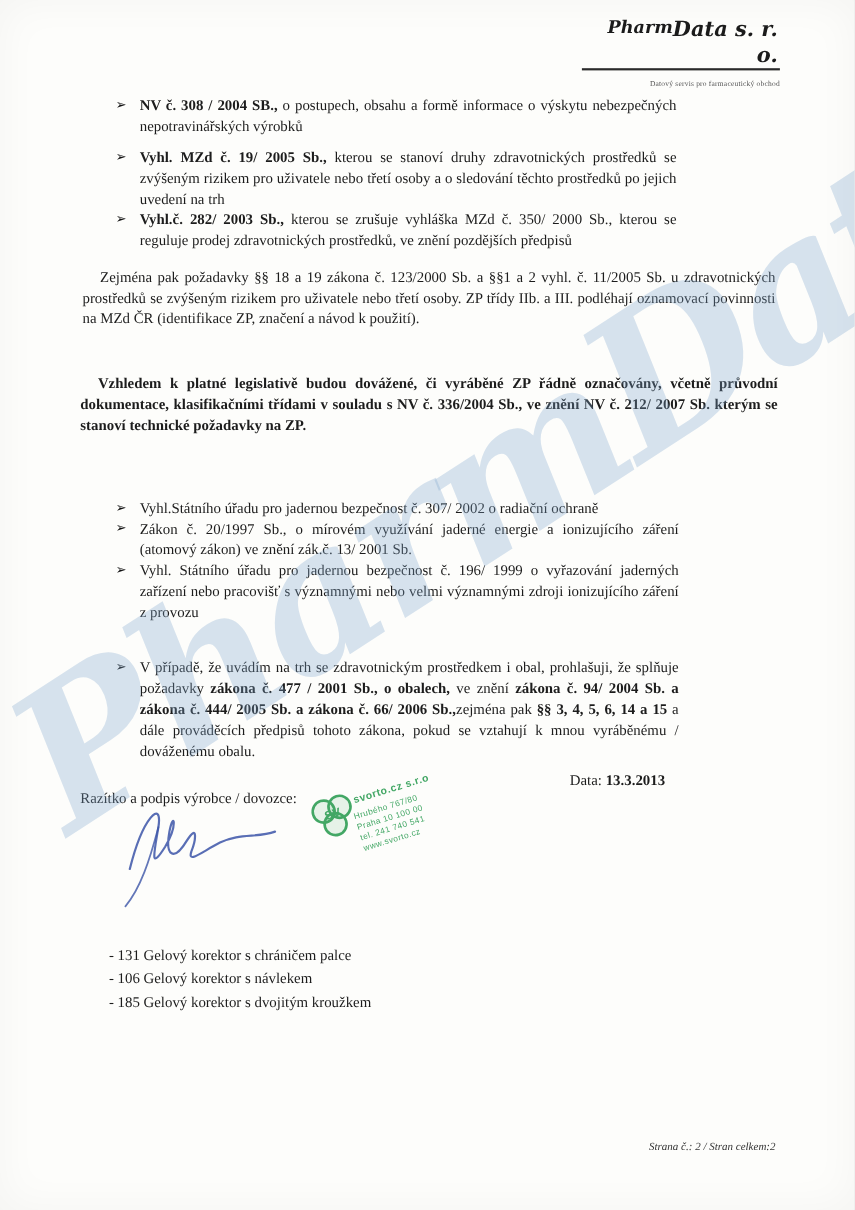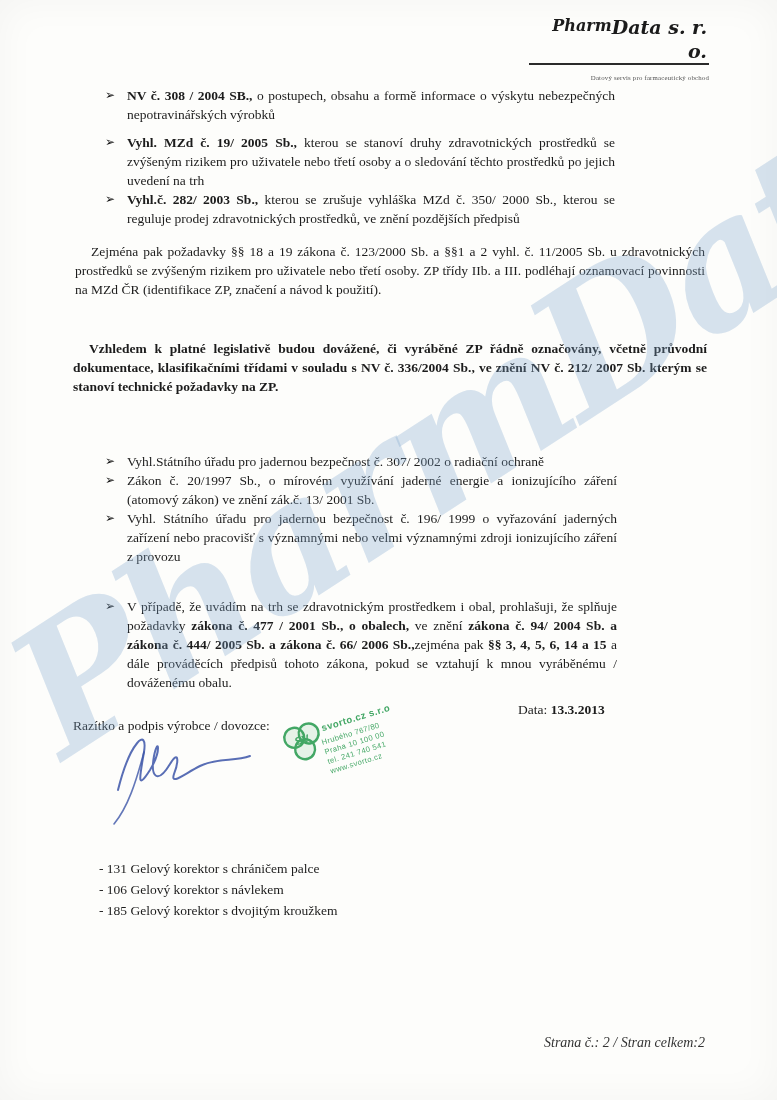--- a/index.html
+++ b/index.html
@@ -38,21 +38,21 @@
   .top-bullets li.gap{margin-top:9px;}
   .para1{left:75px;top:228px;width:630px;text-indent:16px;}
   .para2{left:73px;top:325px;width:634px;text-indent:16px;font-weight:bold;}
   .heading{left:73px;top:432px;width:640px;font-weight:bold;text-decoration:underline;}
   .nuclear{left:105px;top:452px;width:512px;}
   .packaging{left:105px;top:597px;width:512px;}
   .sig-row-label{left:73px;top:716px;}
   .date-line{left:518px;top:700px;}
   .seznam{left:73px;top:816px;}
   .products{left:73px;top:858px;line-height:21px;margin-left:26px;}
-  .footer{right:72px;top:1033px;font-style:italic;font-size:14px;color:#333;}
+  .footer{right:72px;top:1033px;font-style:italic;font-size:10px;color:#333;}
   
   .signature{left:100px;top:712px;z-index:4;}
   
   .stamp{
     left:282px;top:708px;z-index:3;color:#2f9e55;
     transform:rotate(-17deg);width:140px;opacity:.9;
     font-family:"Liberation Sans",sans-serif;
   }
   .stamp-head{font-size:9.5px;font-weight:bold;letter-spacing:.5px;margin-left:44px;margin-top:2px;}
   .stamp-line{font-size:7.6px;letter-spacing:.4px;margin-left:40px;line-height:10px;}

